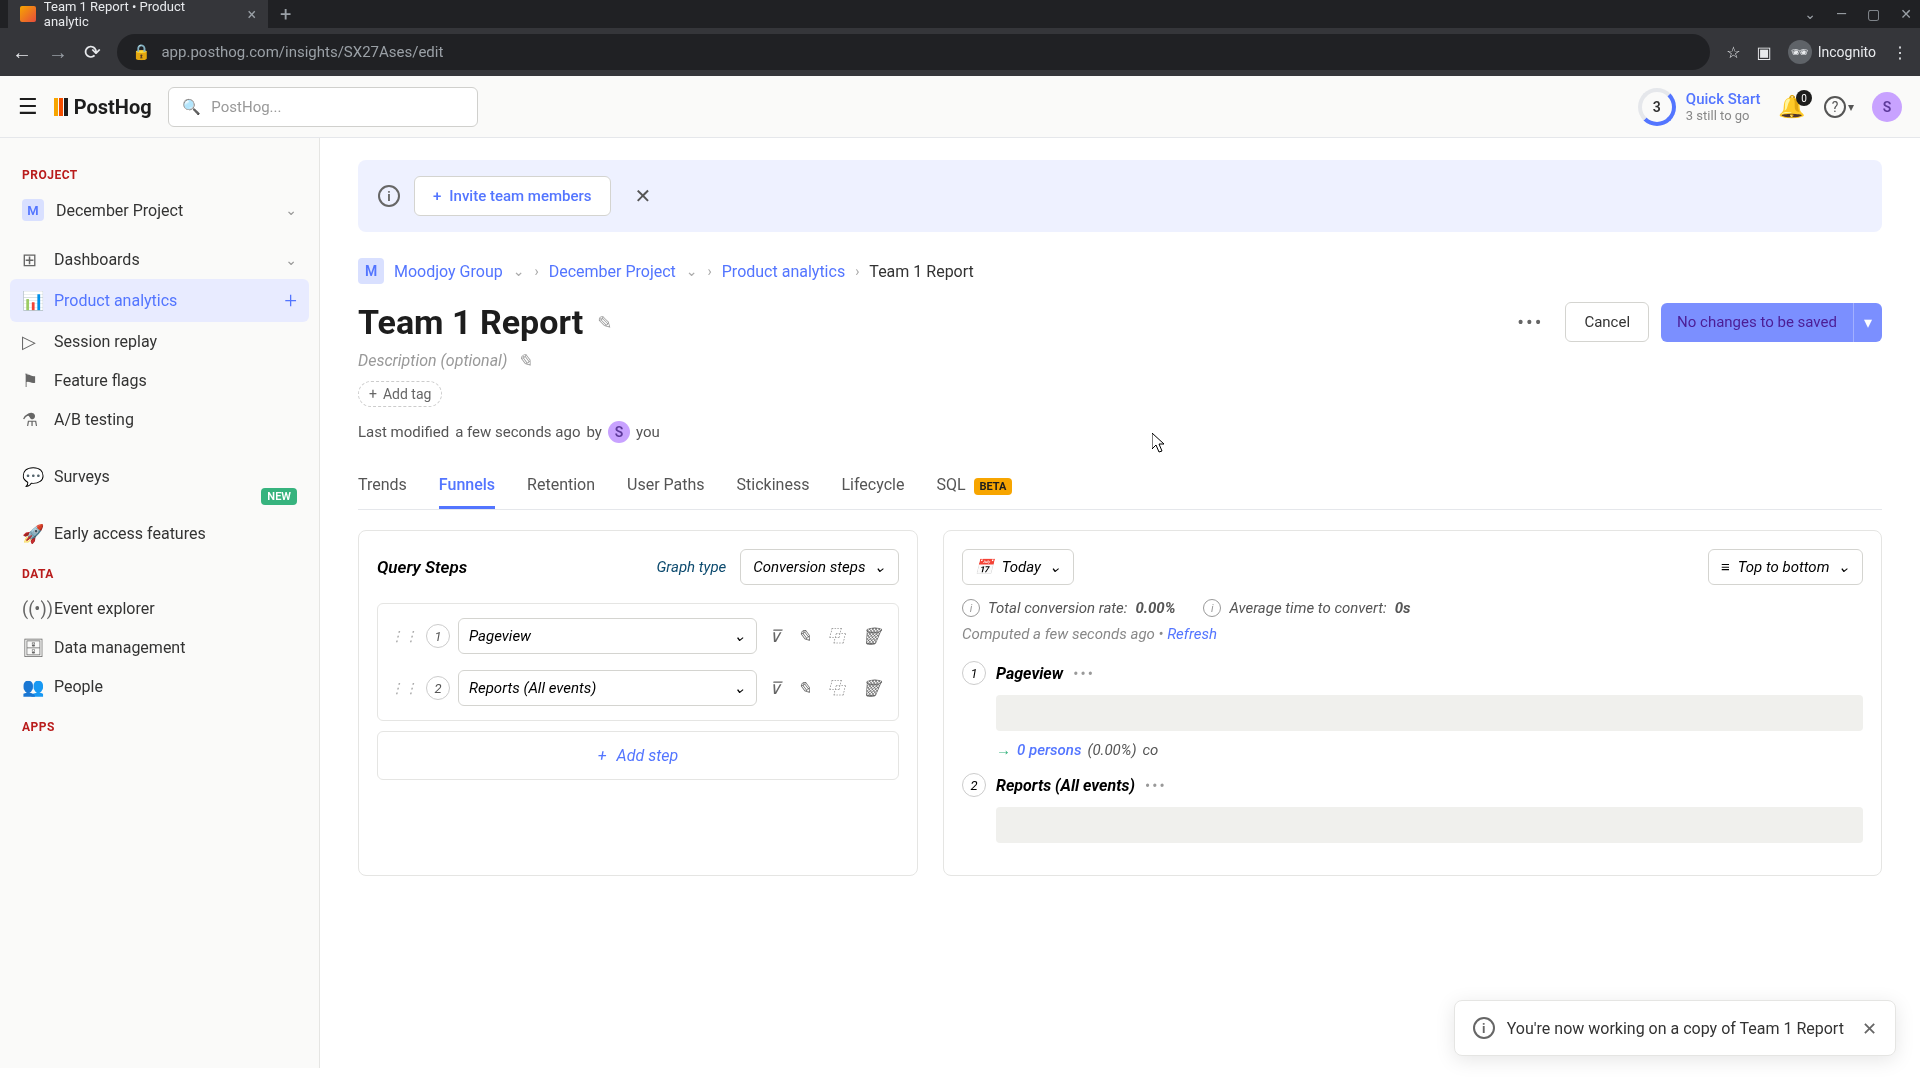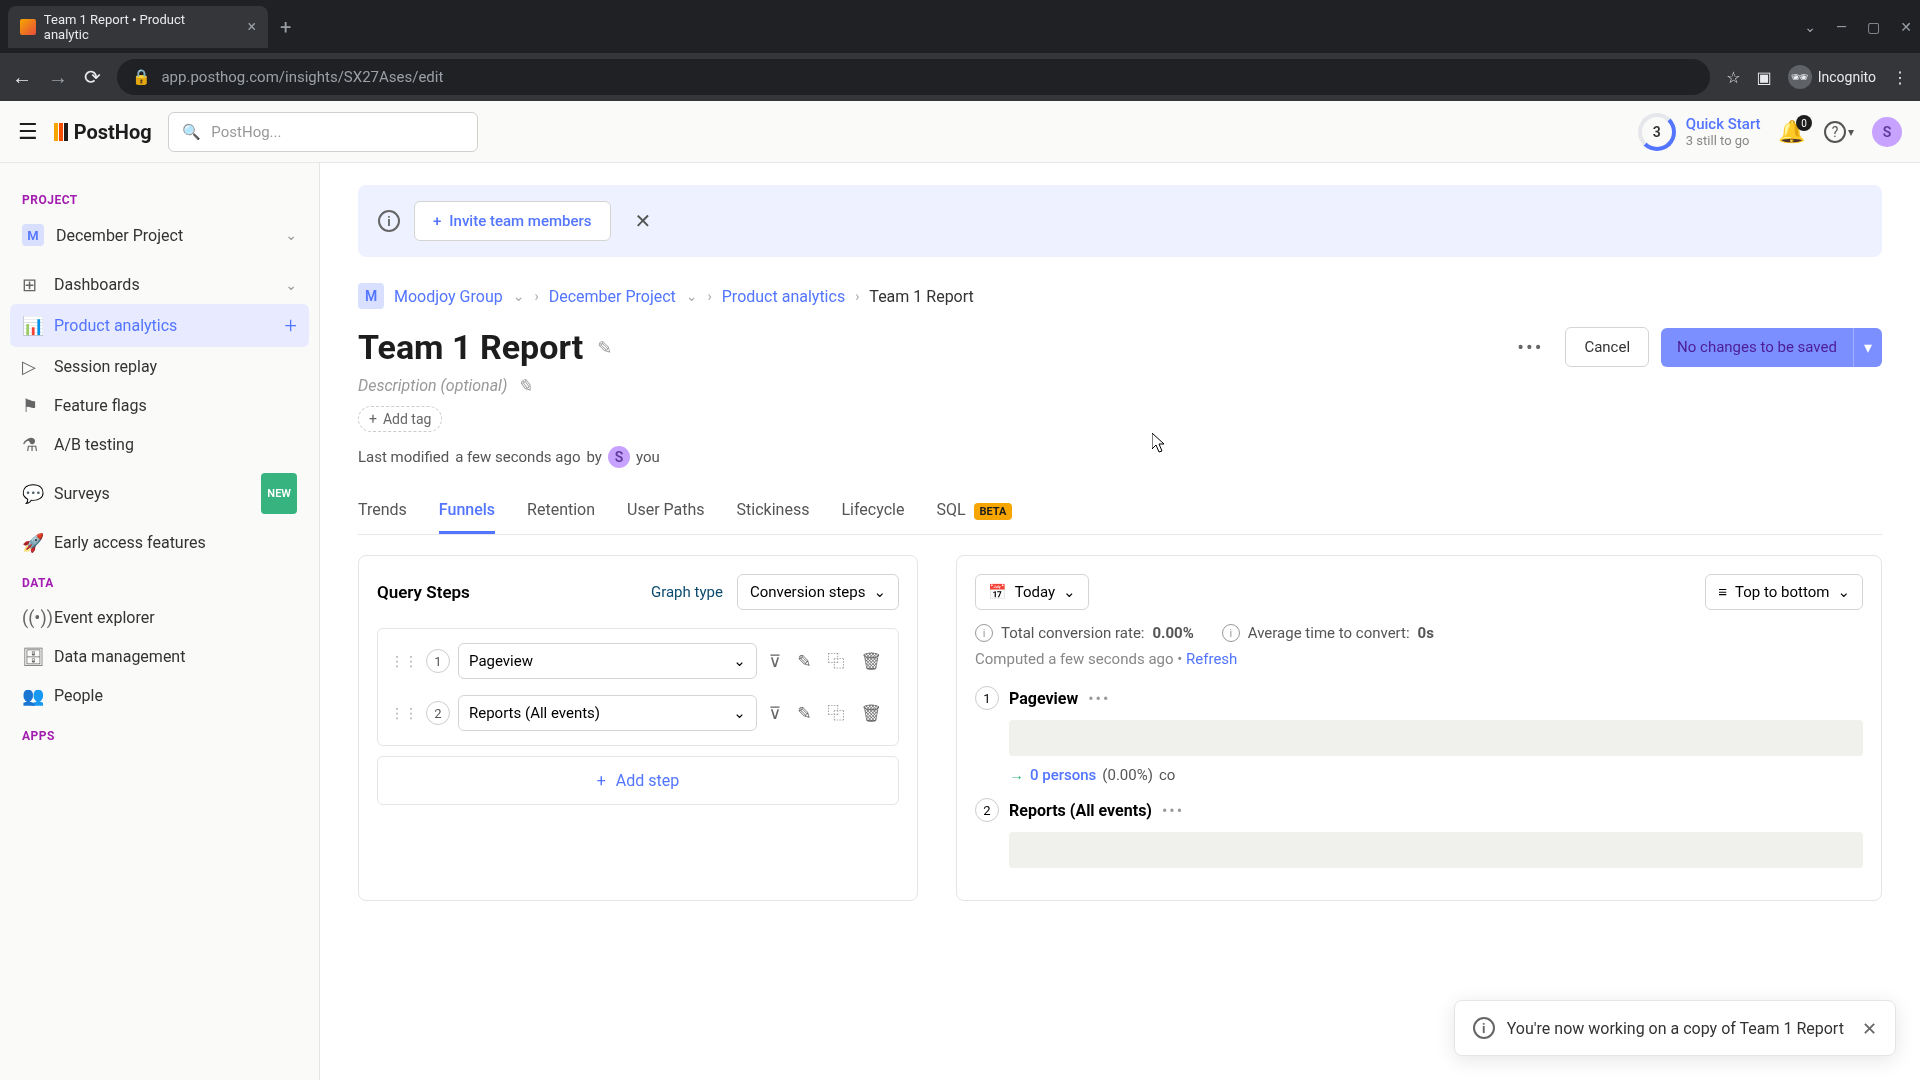--- a/index.html
+++ b/index.html
@@ -1,19 +1,19 @@
 <!DOCTYPE html>
 <html><head>
 <meta charset="utf-8">
 <style>
 * { margin: 0; padding: 0; box-sizing: border-box; font-family: -apple-system, BlinkMacSystemFont, "Segoe UI", Roboto, sans-serif; }
 body { width: 1920px; height: 1080px; background: #fff; overflow: hidden; transform-origin: top left; }
 
 
-.browser-chrome { width: 100%; height: 53px; background: #202124; display: flex; align-items: center; padding: 0 8px; }
+.browser-chrome { width: 100%; height: 28px; background: #202124; display: flex; align-items: center; padding: 0 8px; }
 .tab { background: #35363a; border-radius: 8px 8px 0 0; padding: 6px 12px; display: flex; align-items: center; gap: 8px; color: #e8eaed; font-size: 13px; max-width: 260px; }
 .tab-favicon { width: 16px; height: 16px; background: linear-gradient(135deg, #f7a500, #e74c3c); border-radius: 2px; }
 .tab-close { color: #9aa0a6; font-size: 16px; cursor: pointer; margin-left: 8px; }
 .tab-plus { color: #9aa0a6; font-size: 20px; margin-left: 12px; cursor: pointer; }
 .window-controls { margin-left: auto; display: flex; gap: 20px; color: #9aa0a6; }
 .window-controls span { cursor: pointer; font-size: 14px; }
 
 .addr-bar { width: 100%; height: 48px; background: #35363a; display: flex; align-items: center; padding: 0 12px; gap: 16px; }
 .addr-bar .nav-btn { color: #9aa0a6; font-size: 20px; cursor: pointer; }
 .addr-bar .nav-btn.enabled { color: #e8eaed; }
@@ -39,28 +39,28 @@
 .bell { position: relative; font-size: 22px; color: #555; cursor: pointer; }
 .bell .dot { position: absolute; top: -4px; right: -6px; width: 16px; height: 16px; background: #1d1d1d; color: #fff; border-radius: 50%; font-size: 10px; display: flex; align-items: center; justify-content: center; }
 .help { font-size: 20px; color: #555; display: flex; align-items: center; gap: 2px; cursor: pointer; }
 .avatar { width: 30px; height: 30px; border-radius: 50%; background: #c8a2ff; display: flex; align-items: center; justify-content: center; color: #5d3a9b; font-weight: 600; font-size: 14px; }
 
 
 .app-body { display: flex; height: calc(100% - 150px); }
 .sidebar { width: 320px; background: #fafaf9; border-right: 1px solid #e5e5e3; padding: 16px 10px; overflow-y: auto; position: relative; }
 .sidebar::-webkit-scrollbar { width: 14px; }
 .sidebar::-webkit-scrollbar-thumb { background: #c8c8c5; border-radius: 7px; }
-.sidebar-section { font-size: 12px; font-weight: 700; color: #a21caf; letter-spacing: 0.5px; padding: 8px 12px; margin-top: 6px; }
+.sidebar-section { font-size: 12px; font-weight: 700; color: #b91c1c; letter-spacing: 0.5px; padding: 8px 12px; margin-top: 6px; }
 .sb-item { display: flex; align-items: center; gap: 12px; padding: 9px 12px; border-radius: 6px; cursor: pointer; color: #333; font-size: 16px; }
 .sb-item.active { background: #e8ebff; color: #5375ff; }
 .sb-item .ico { width: 20px; font-size: 18px; color: #666; }
 .sb-item.active .ico { color: #5375ff; }
 .sb-item .tail { margin-left: auto; font-size: 14px; color: #999; }
 .sb-item.active .tail { color: #5375ff; font-size: 22px; font-weight: 300; }
-.sb-badge { background: #36b37e; color: #fff; font-size: 11px; padding: 14px 6px; border-radius: 4px; font-weight: 600; margin-left: auto; }
+.sb-badge { background: #36b37e; color: #fff; font-size: 11px; padding: 2px 6px; border-radius: 4px; font-weight: 600; margin-left: auto; margin-top: 40px; }
 .proj-badge { width: 22px; height: 22px; background: #d9e0ff; color: #5375ff; border-radius: 4px; display: flex; align-items: center; justify-content: center; font-size: 13px; font-weight: 600; }
 
 
 .main { flex: 1; overflow-y: auto; padding: 22px 38px; position: relative; }
 .banner { background: #eef1ff; border-radius: 8px; padding: 16px 20px; display: flex; align-items: center; gap: 14px; margin-bottom: 26px; }
 .banner .info-ico { width: 22px; height: 22px; border: 2px solid #666; border-radius: 50%; display: flex; align-items: center; justify-content: center; font-size: 13px; color: #666; font-weight: 700; }
 .banner .txt { flex: 1; color: #333; font-size: 16px; }
 .banner-btn { background: #fff; border: 1px solid #d4d4d0; border-radius: 6px; padding: 10px 18px; color: #5375ff; font-weight: 500; display: flex; align-items: center; gap: 8px; cursor: pointer; font-size: 15px; }
 .banner-close { font-size: 20px; color: #555; cursor: pointer; margin-left: 10px; }
 
@@ -81,21 +81,21 @@
 .desc { color: #999; font-style: italic; font-size: 16px; margin-bottom: 10px; display: flex; align-items: center; gap: 10px; }
 .addtag { display: inline-flex; align-items: center; gap: 6px; border: 1px dashed #ccc; padding: 4px 10px; border-radius: 14px; font-size: 14px; color: #666; cursor: pointer; margin-bottom: 14px; }
 .meta { color: #555; font-size: 15px; display: flex; align-items: center; gap: 6px; margin-bottom: 20px; }
 .meta .av { width: 22px; height: 22px; }
 
 .tabs { display: flex; gap: 32px; border-bottom: 1px solid #e5e7eb; margin-bottom: 0; }
 .tab-item { padding: 12px 0; color: #555; font-size: 16px; cursor: pointer; border-bottom: 3px solid transparent; }
 .tab-item.active { color: #5375ff; border-bottom-color: #5375ff; font-weight: 500; }
 .beta { background: #f7a500; color: #1d1d1d; font-size: 11px; padding: 2px 6px; border-radius: 4px; font-weight: 700; margin-left: 4px; }
 
-.content-row { display: flex; gap: 38px; margin-top: 20px; }
+.content-row { display: flex; gap: 25px; margin-top: 20px; font-style: italic; }
 .panel { border: 1px solid #e5e5e3; border-radius: 8px; padding: 18px; }
 .left-panel { width: 560px; }
 .right-panel { flex: 1; }
 
 .qs-head { display: flex; align-items: center; gap: 14px; margin-bottom: 18px; }
 .qs-head h3 { font-size: 17px; font-weight: 600; }
 .gt-label { color: #0c4a6e; font-size: 15px; margin-left: auto; }
 .dd { border: 1px solid #d4d4d0; border-radius: 6px; padding: 8px 12px; display: flex; align-items: center; gap: 8px; font-size: 15px; cursor: pointer; background: #fff; }
 
 .step-box { border: 1px solid #e5e5e3; border-radius: 6px; padding: 6px; }

